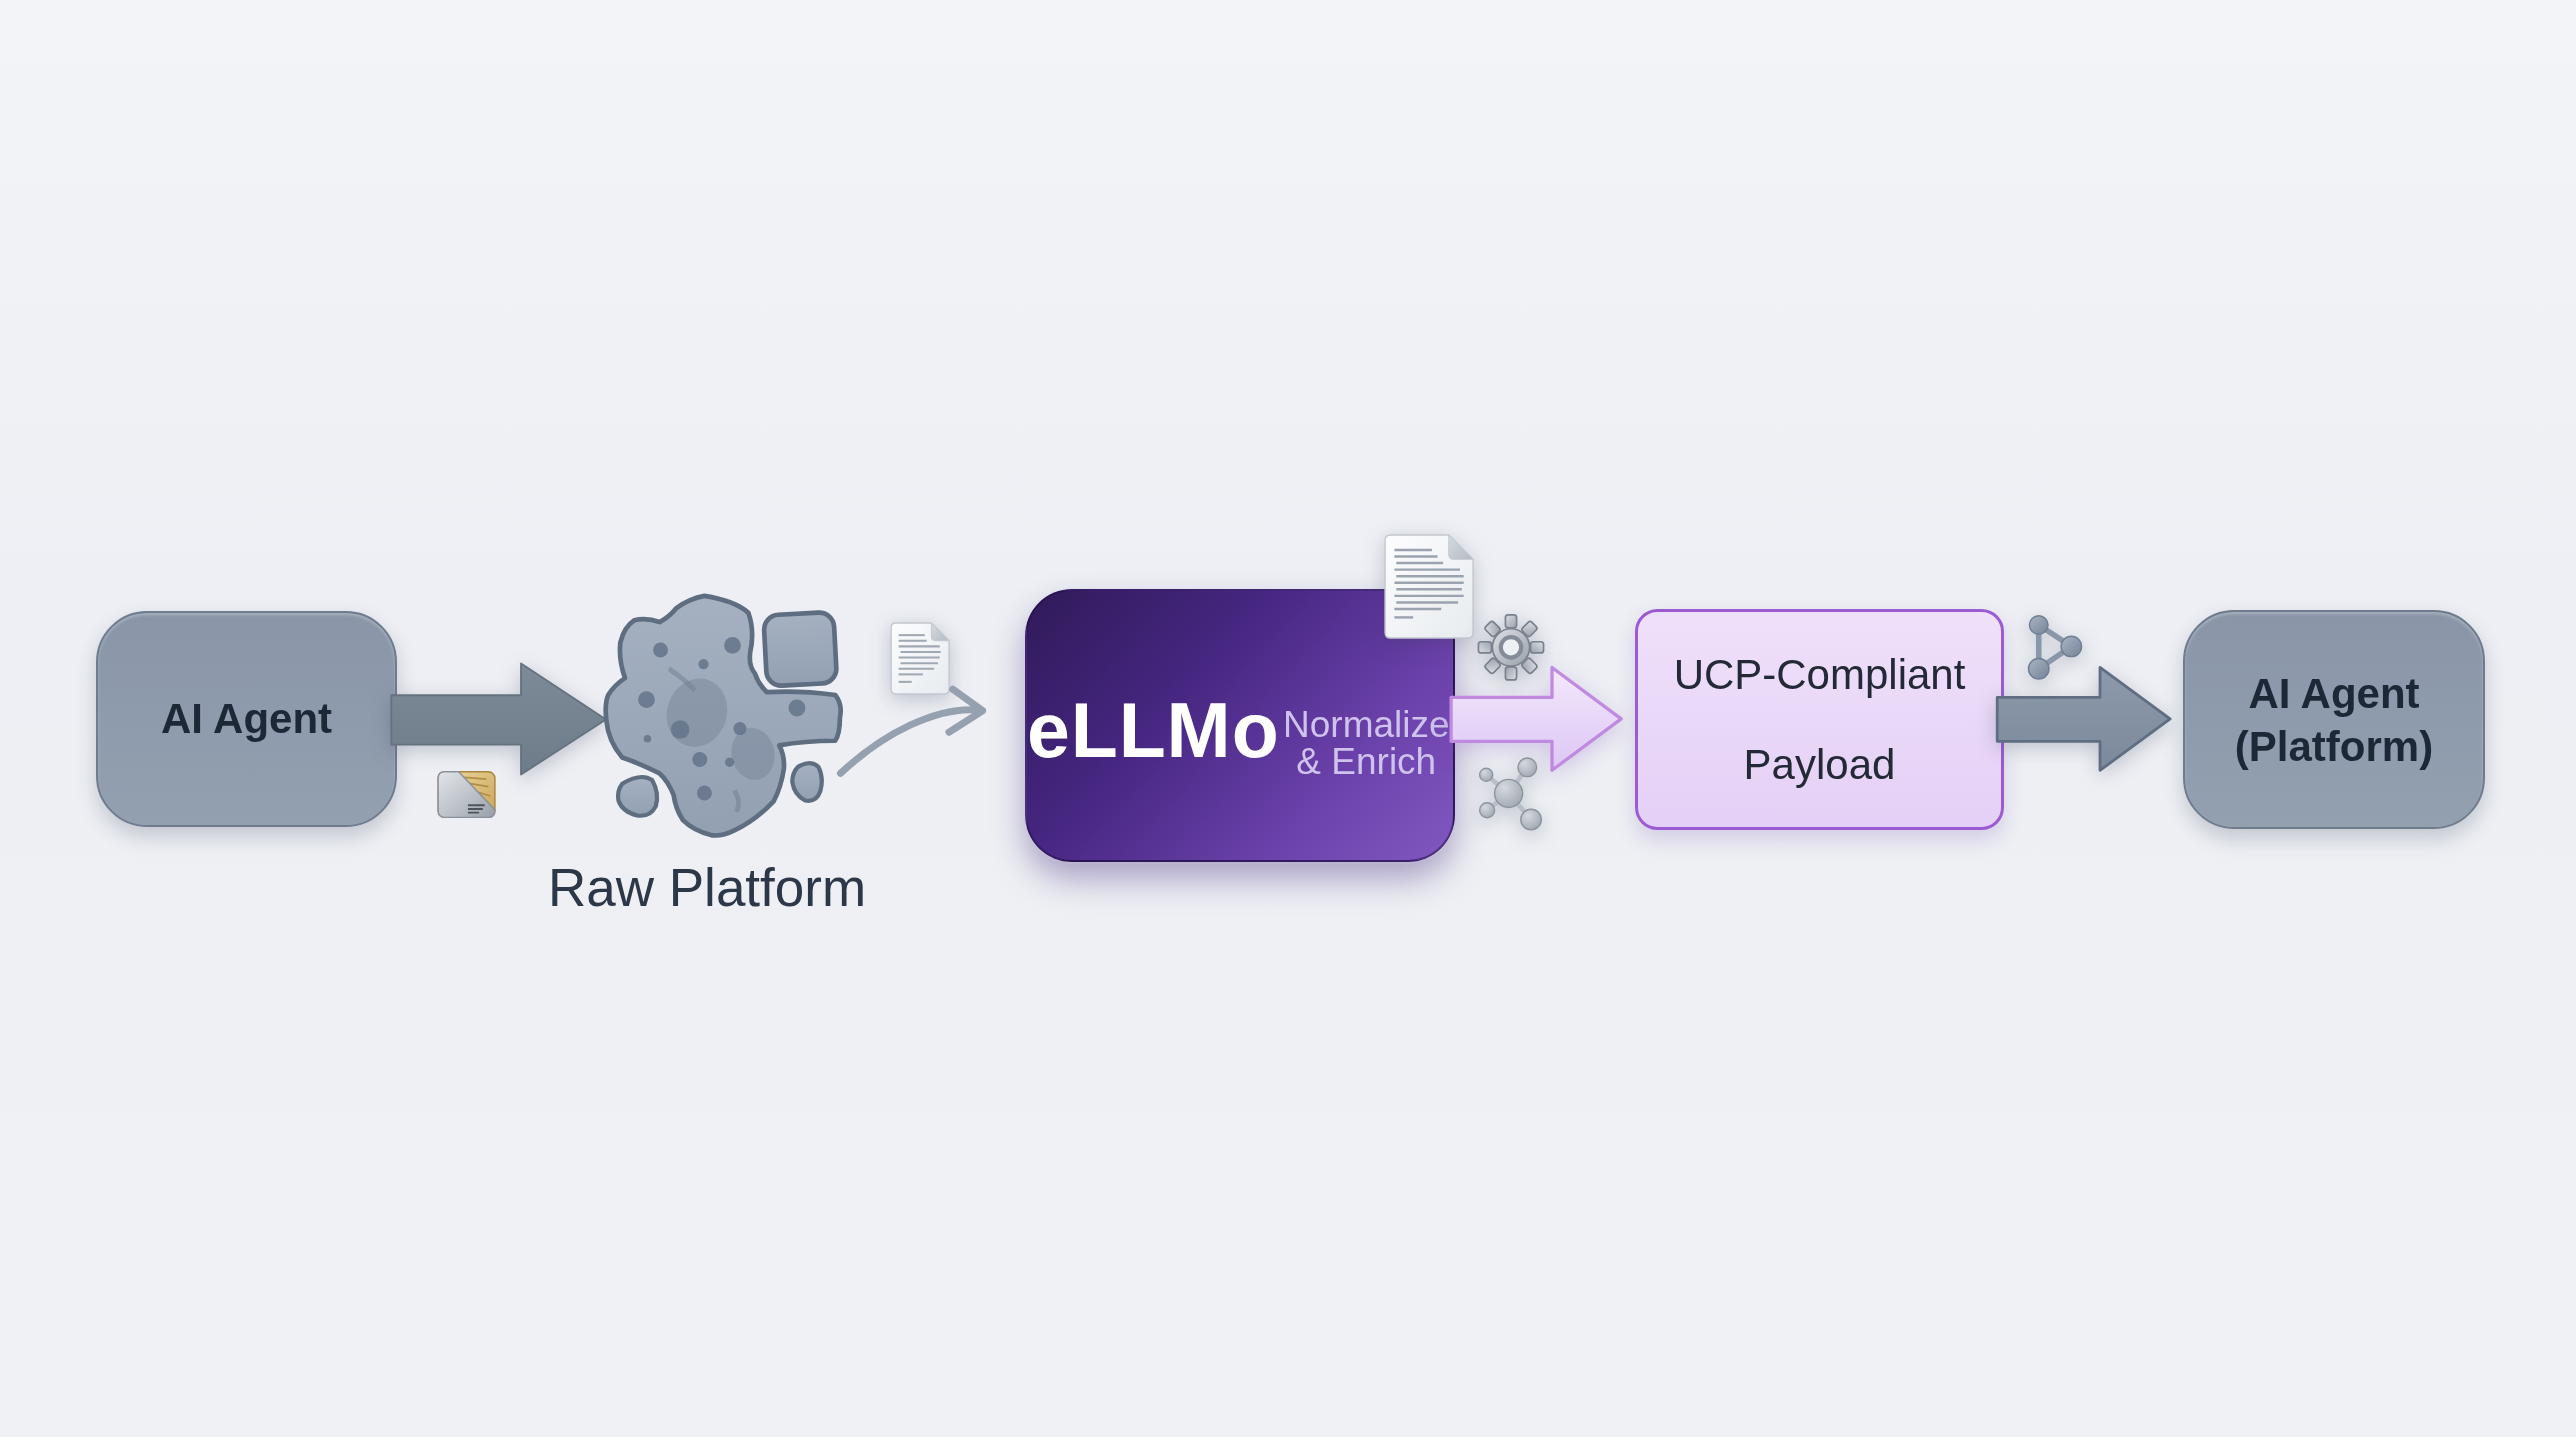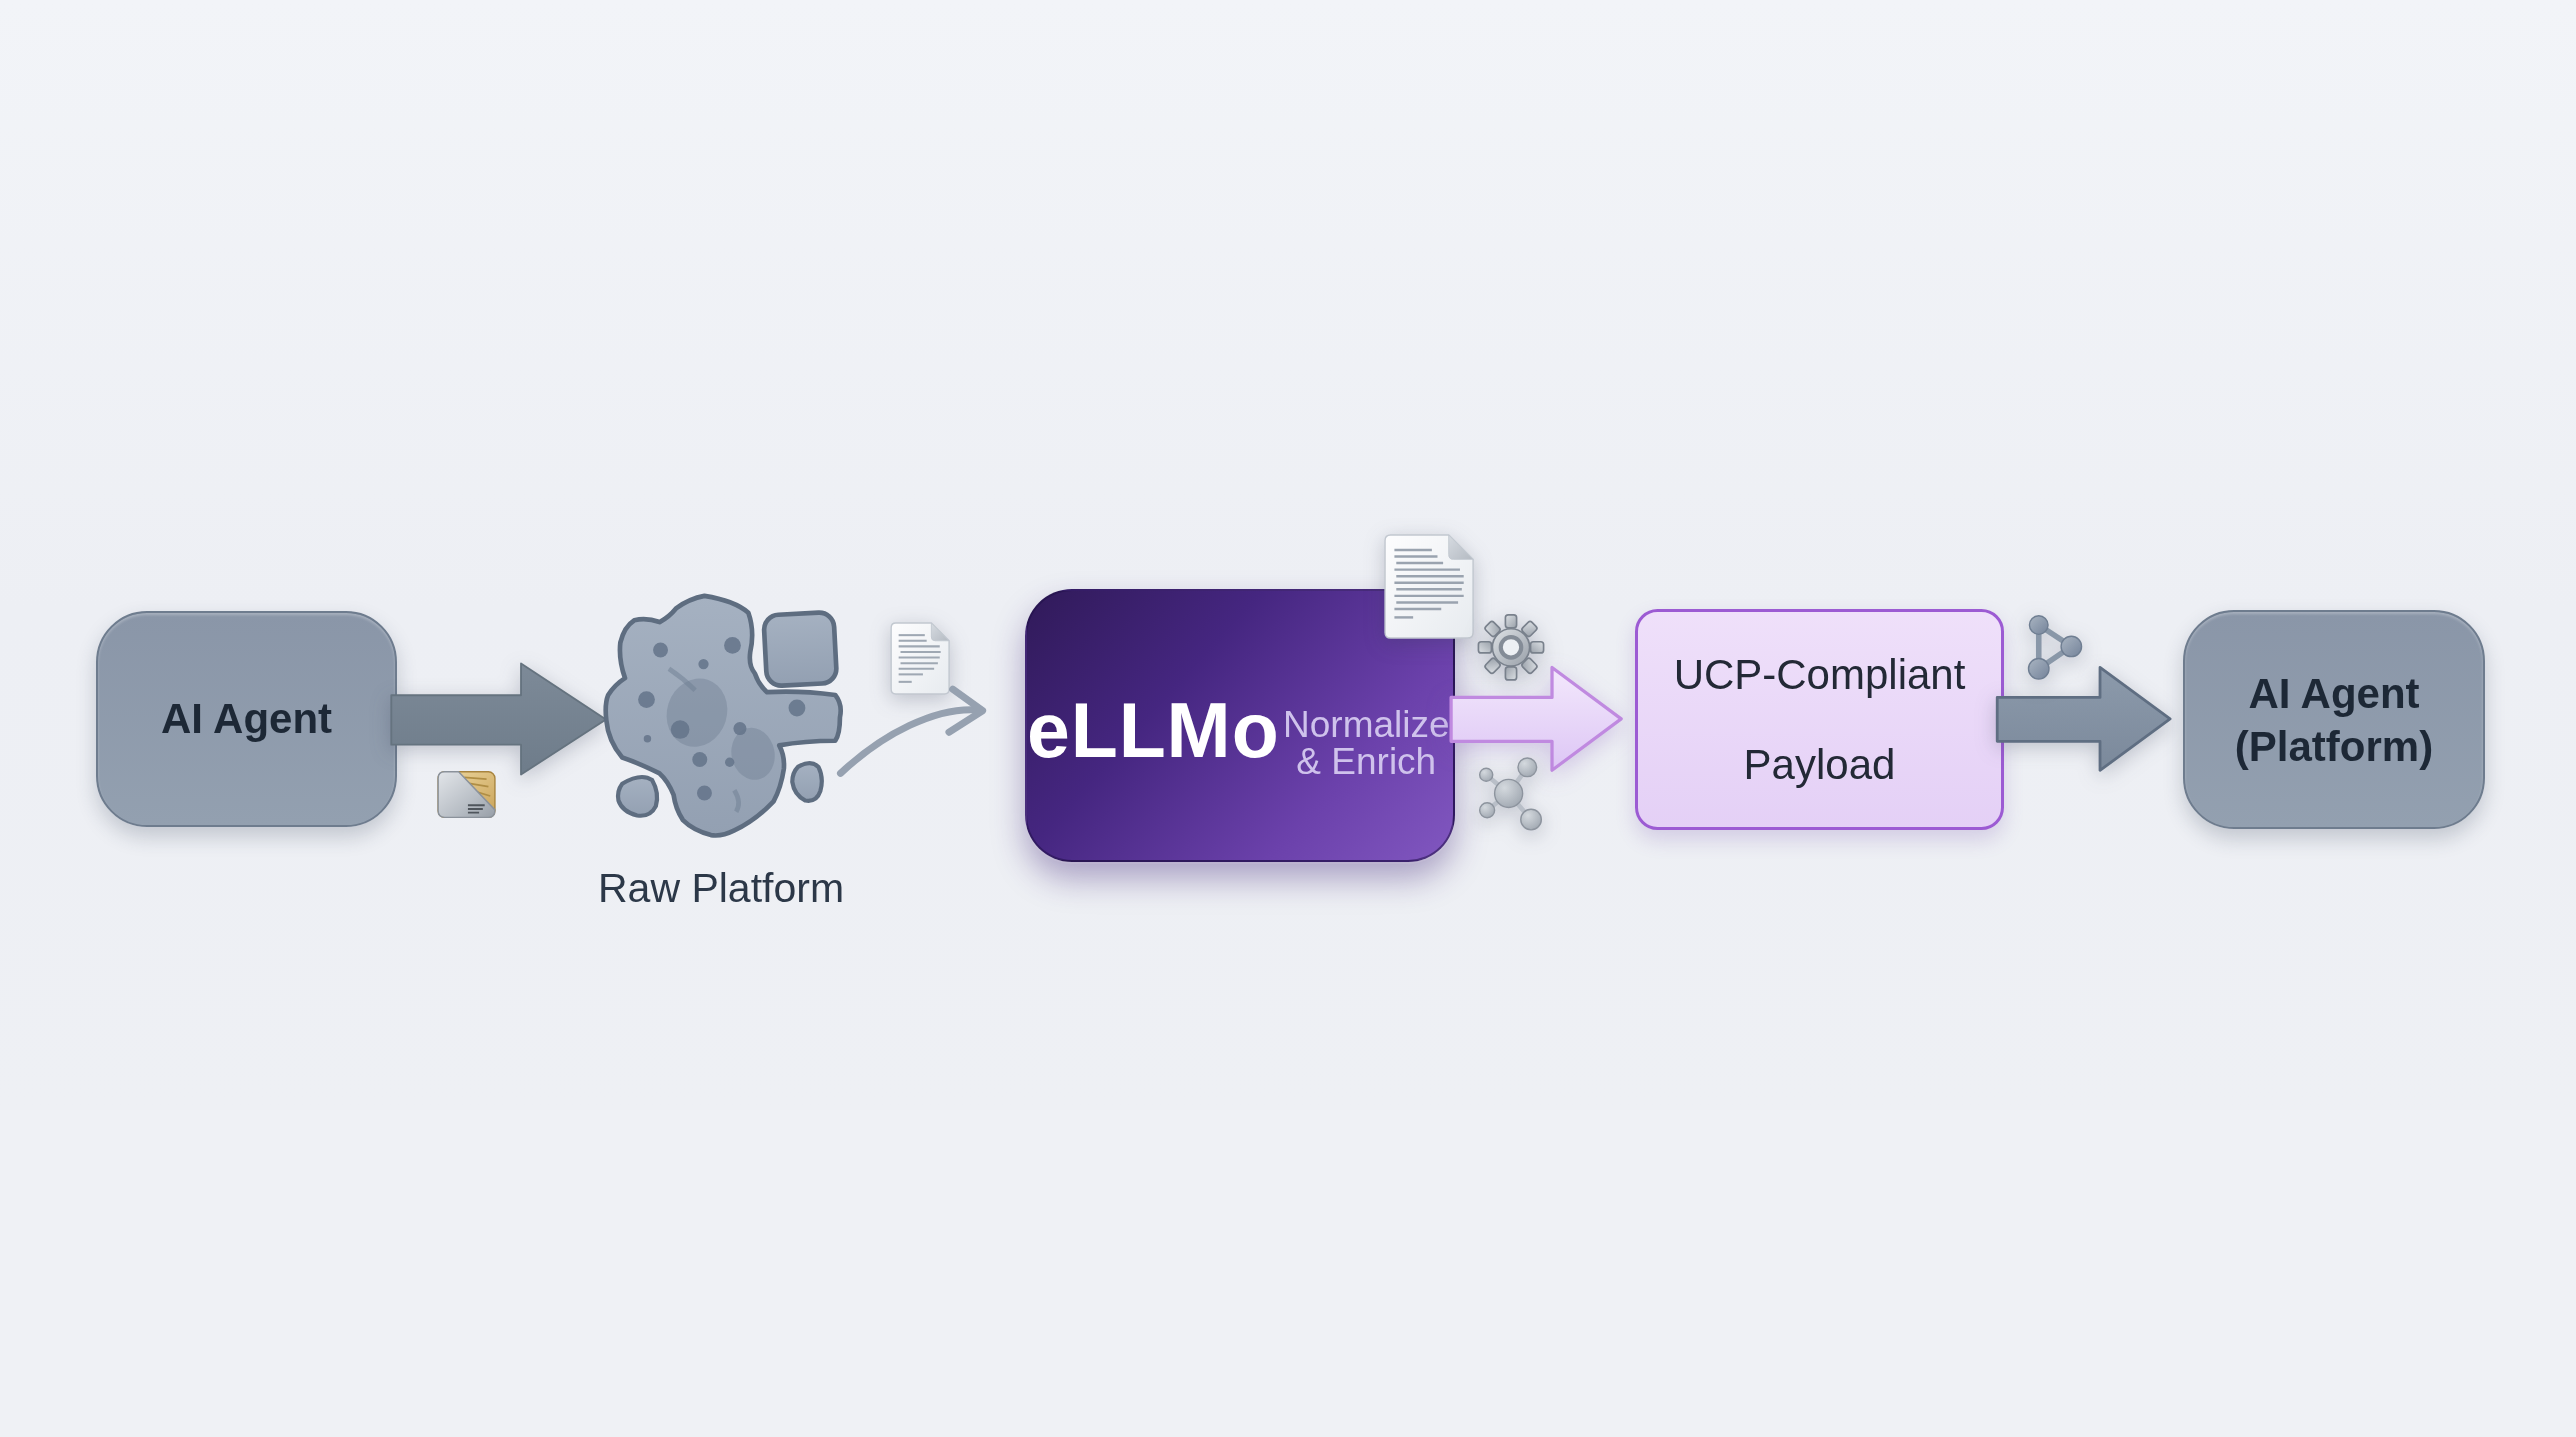--- a/index.html
+++ b/index.html
@@ -41,22 +41,22 @@
     position:absolute;
     background:linear-gradient(180deg,#efe0fa 0%,#e4d0f6 100%);
     border:3.7px solid #9c5bd3;
     border-radius:22.5px;
     box-shadow:0 9.4px 20.6px rgba(110,70,170,0.20);
     display:flex;flex-direction:column;align-items:center;justify-content:center;
     color:#232936;font-weight:400;text-align:center;
   }
   .label-raw{
     position:absolute;
-    color:#2c3848;font-weight:400;font-size:41px;line-height:50px;
-    text-align:center;
+    color:#2c3848;font-weight:400;font-size:53px;line-height:50px;
+    text-align:left;
   }
   svg{display:block;overflow:visible;}
   .shadowed{filter:drop-shadow(0 5.6px 9.4px rgba(50,60,85,0.25));}
   .pinkshadow{filter:drop-shadow(0 6.6px 11.2px rgba(120,70,180,0.25));}
 </style>
 </head>
 <body>
 
 <div class="stage">
 

